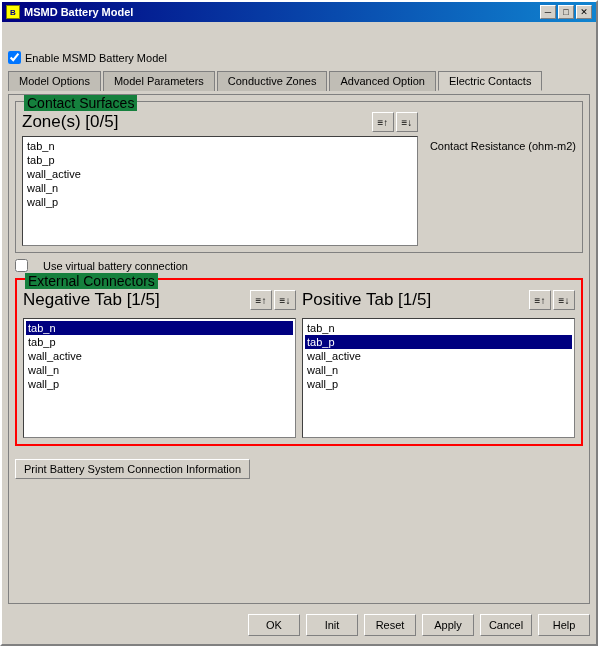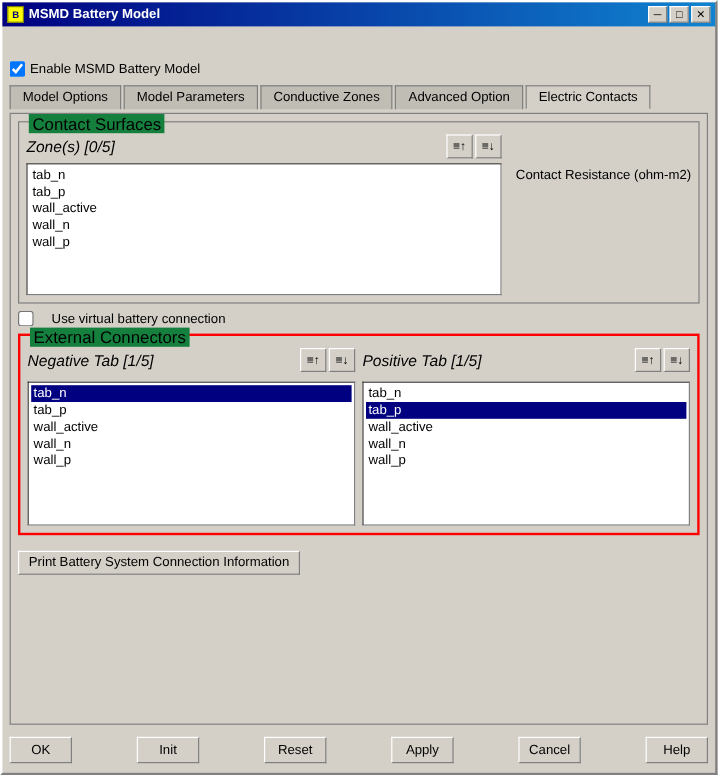--- a/index.html
+++ b/index.html
@@ -138,22 +138,21 @@
       font-size: 14px;
     }
     .zone-header {
       display: flex;
       align-items: center;
       margin-bottom: 4px;
       gap: 4px;
     }
     .zone-label {
       flex: 1;
-      font-size: 13px;
-      font-style: italic;
+      font-size: 17px;
     }
     .zone-buttons {
       display: flex;
       gap: 2px;
     }
     .icon-btn {
       width: 22px;
       height: 20px;
       background: #d4d0c8;
       border: 1px solid #ffffff;
@@ -217,21 +216,21 @@
       background: #d4d0c8;
       border: 1px solid #ffffff;
       border-right-color: #808080;
       border-bottom-color: #808080;
       cursor: pointer;
       font-size: 11px;
       margin-top: 7px;
     }
     .bottom-buttons {
       display: flex;
-      justify-content: space-between;
+      justify-content: flex-end;
       gap: 6px;
       padding: 6px 0 4px 0;
       flex-shrink: 0;
     }
     .btn {
       width: 52px;
       height: 22px;
       background: #d4d0c8;
       border: 1px solid #ffffff;
       border-right-color: #808080;

